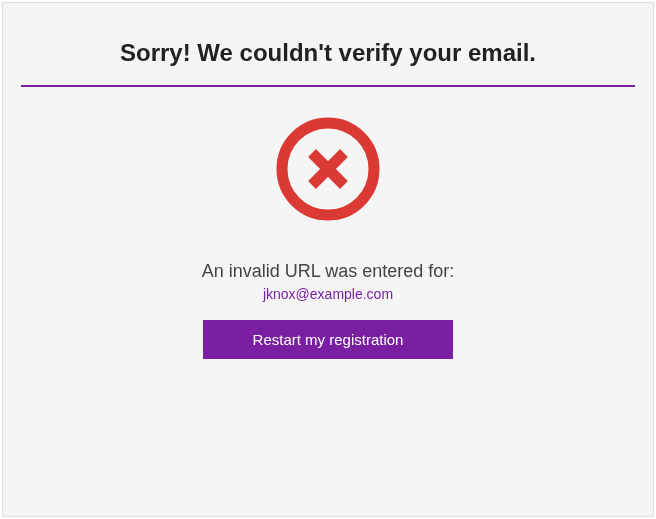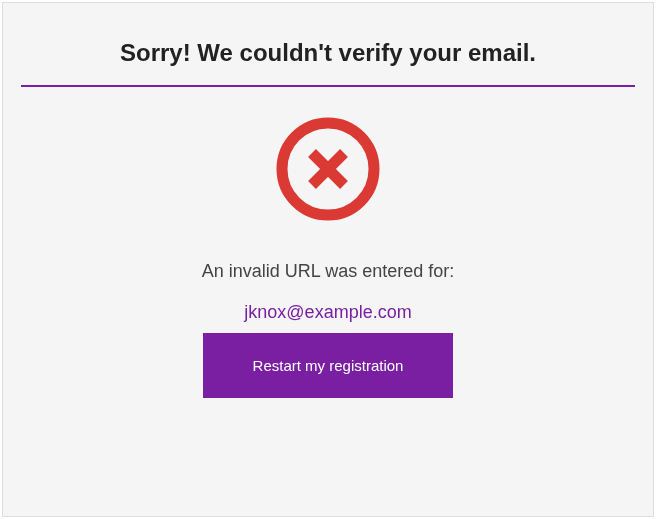--- a/index.html
+++ b/index.html
@@ -35,46 +35,46 @@
       margin: 18px 0 28px 0;
     }
     .icon-wrap {
       display: flex;
       justify-content: center;
       margin-bottom: 38px;
     }
     .msg1 {
       font-size: 18px;
       color: #444444;
-      margin-bottom: 20px;
+      margin-bottom: 4px;
     }
     .email {
-      font-size: 18px;
+      font-size: 14px;
       color: #7a1fa2;
-      margin-bottom: 10px;
+      margin-bottom: 18px;
     }
     .msg2 {
       font-size: 18px;
       color: #444444;
       line-height: 1.3;
       padding: 0 10px;
       margin-bottom: 28px;
     }
     .msg3 {
       font-size: 18px;
       color: #444444;
       margin-bottom: 14px;
     }
     .btn {
       display: inline-block;
       background: #7a1fa2;
       color: #ffffff;
       border: none;
       font-size: 15px;
-      padding: 24px 50px;
+      padding: 11px 50px;
       cursor: pointer;
       font-family: inherit;
     }
   </style>
 </head>
 <body>
 
 <div class="panel">
   <h1 class="heading">Sorry! We couldn't verify your email.</h1>
   <div class="divider"></div>

